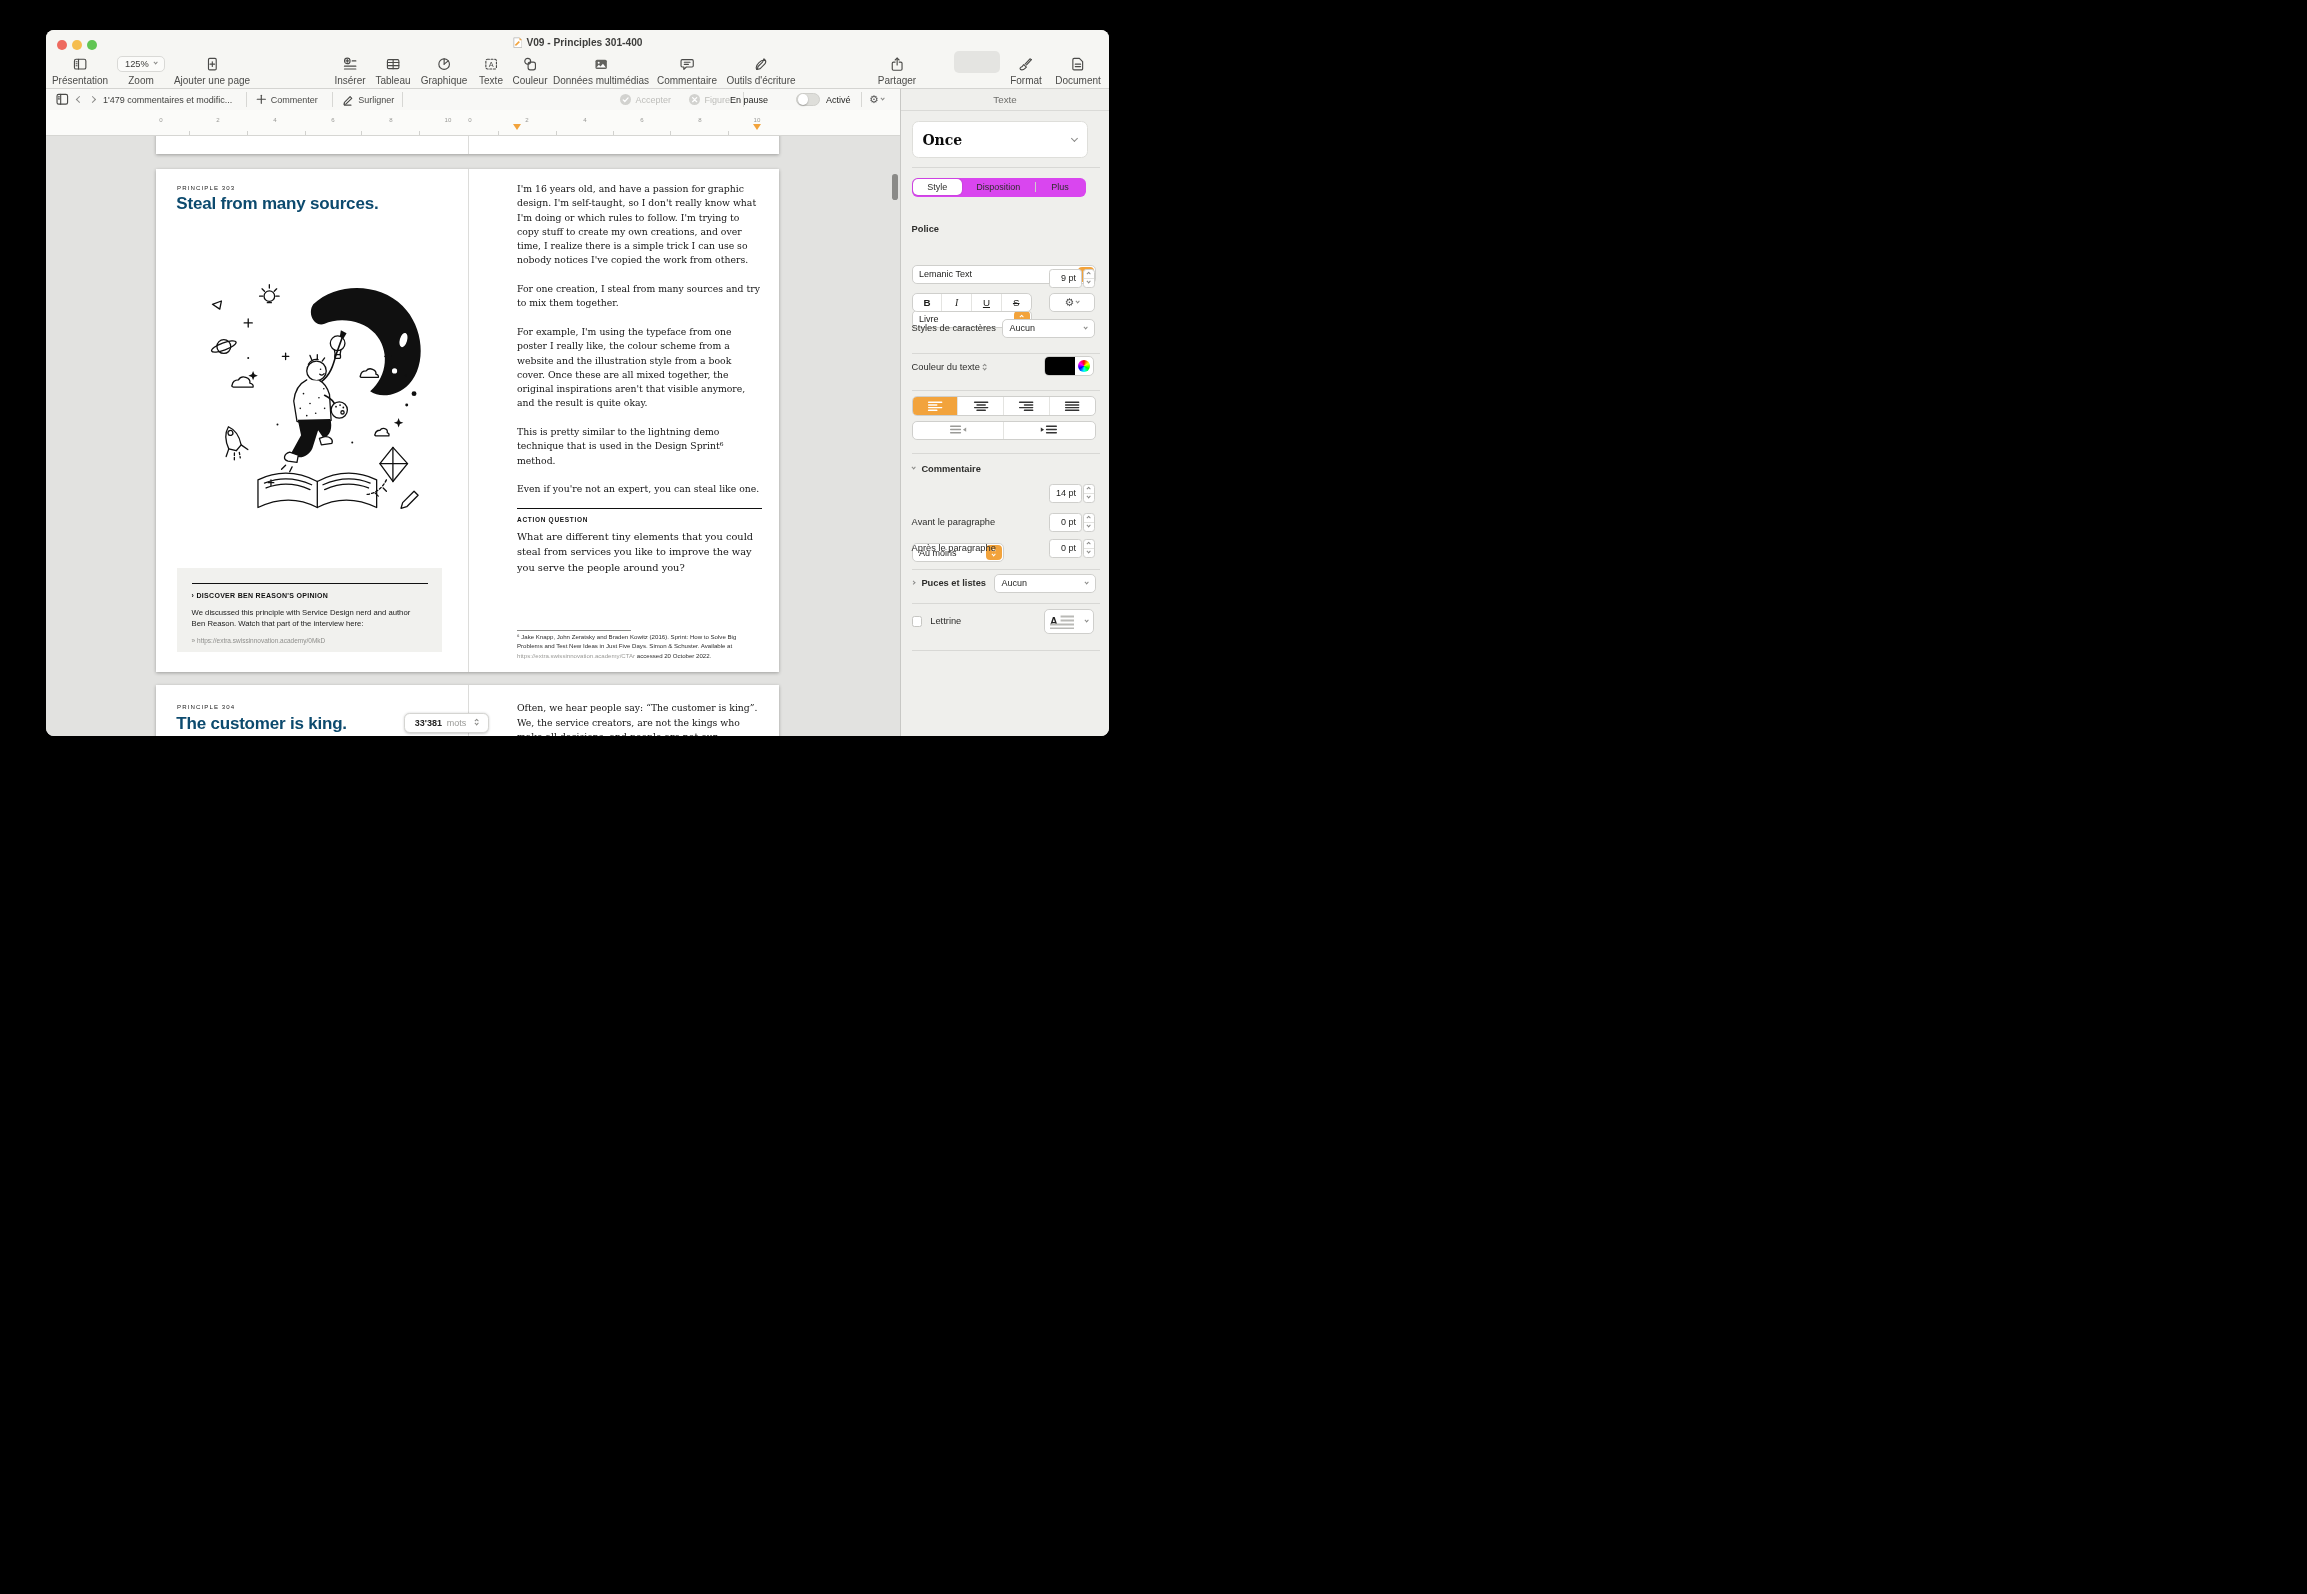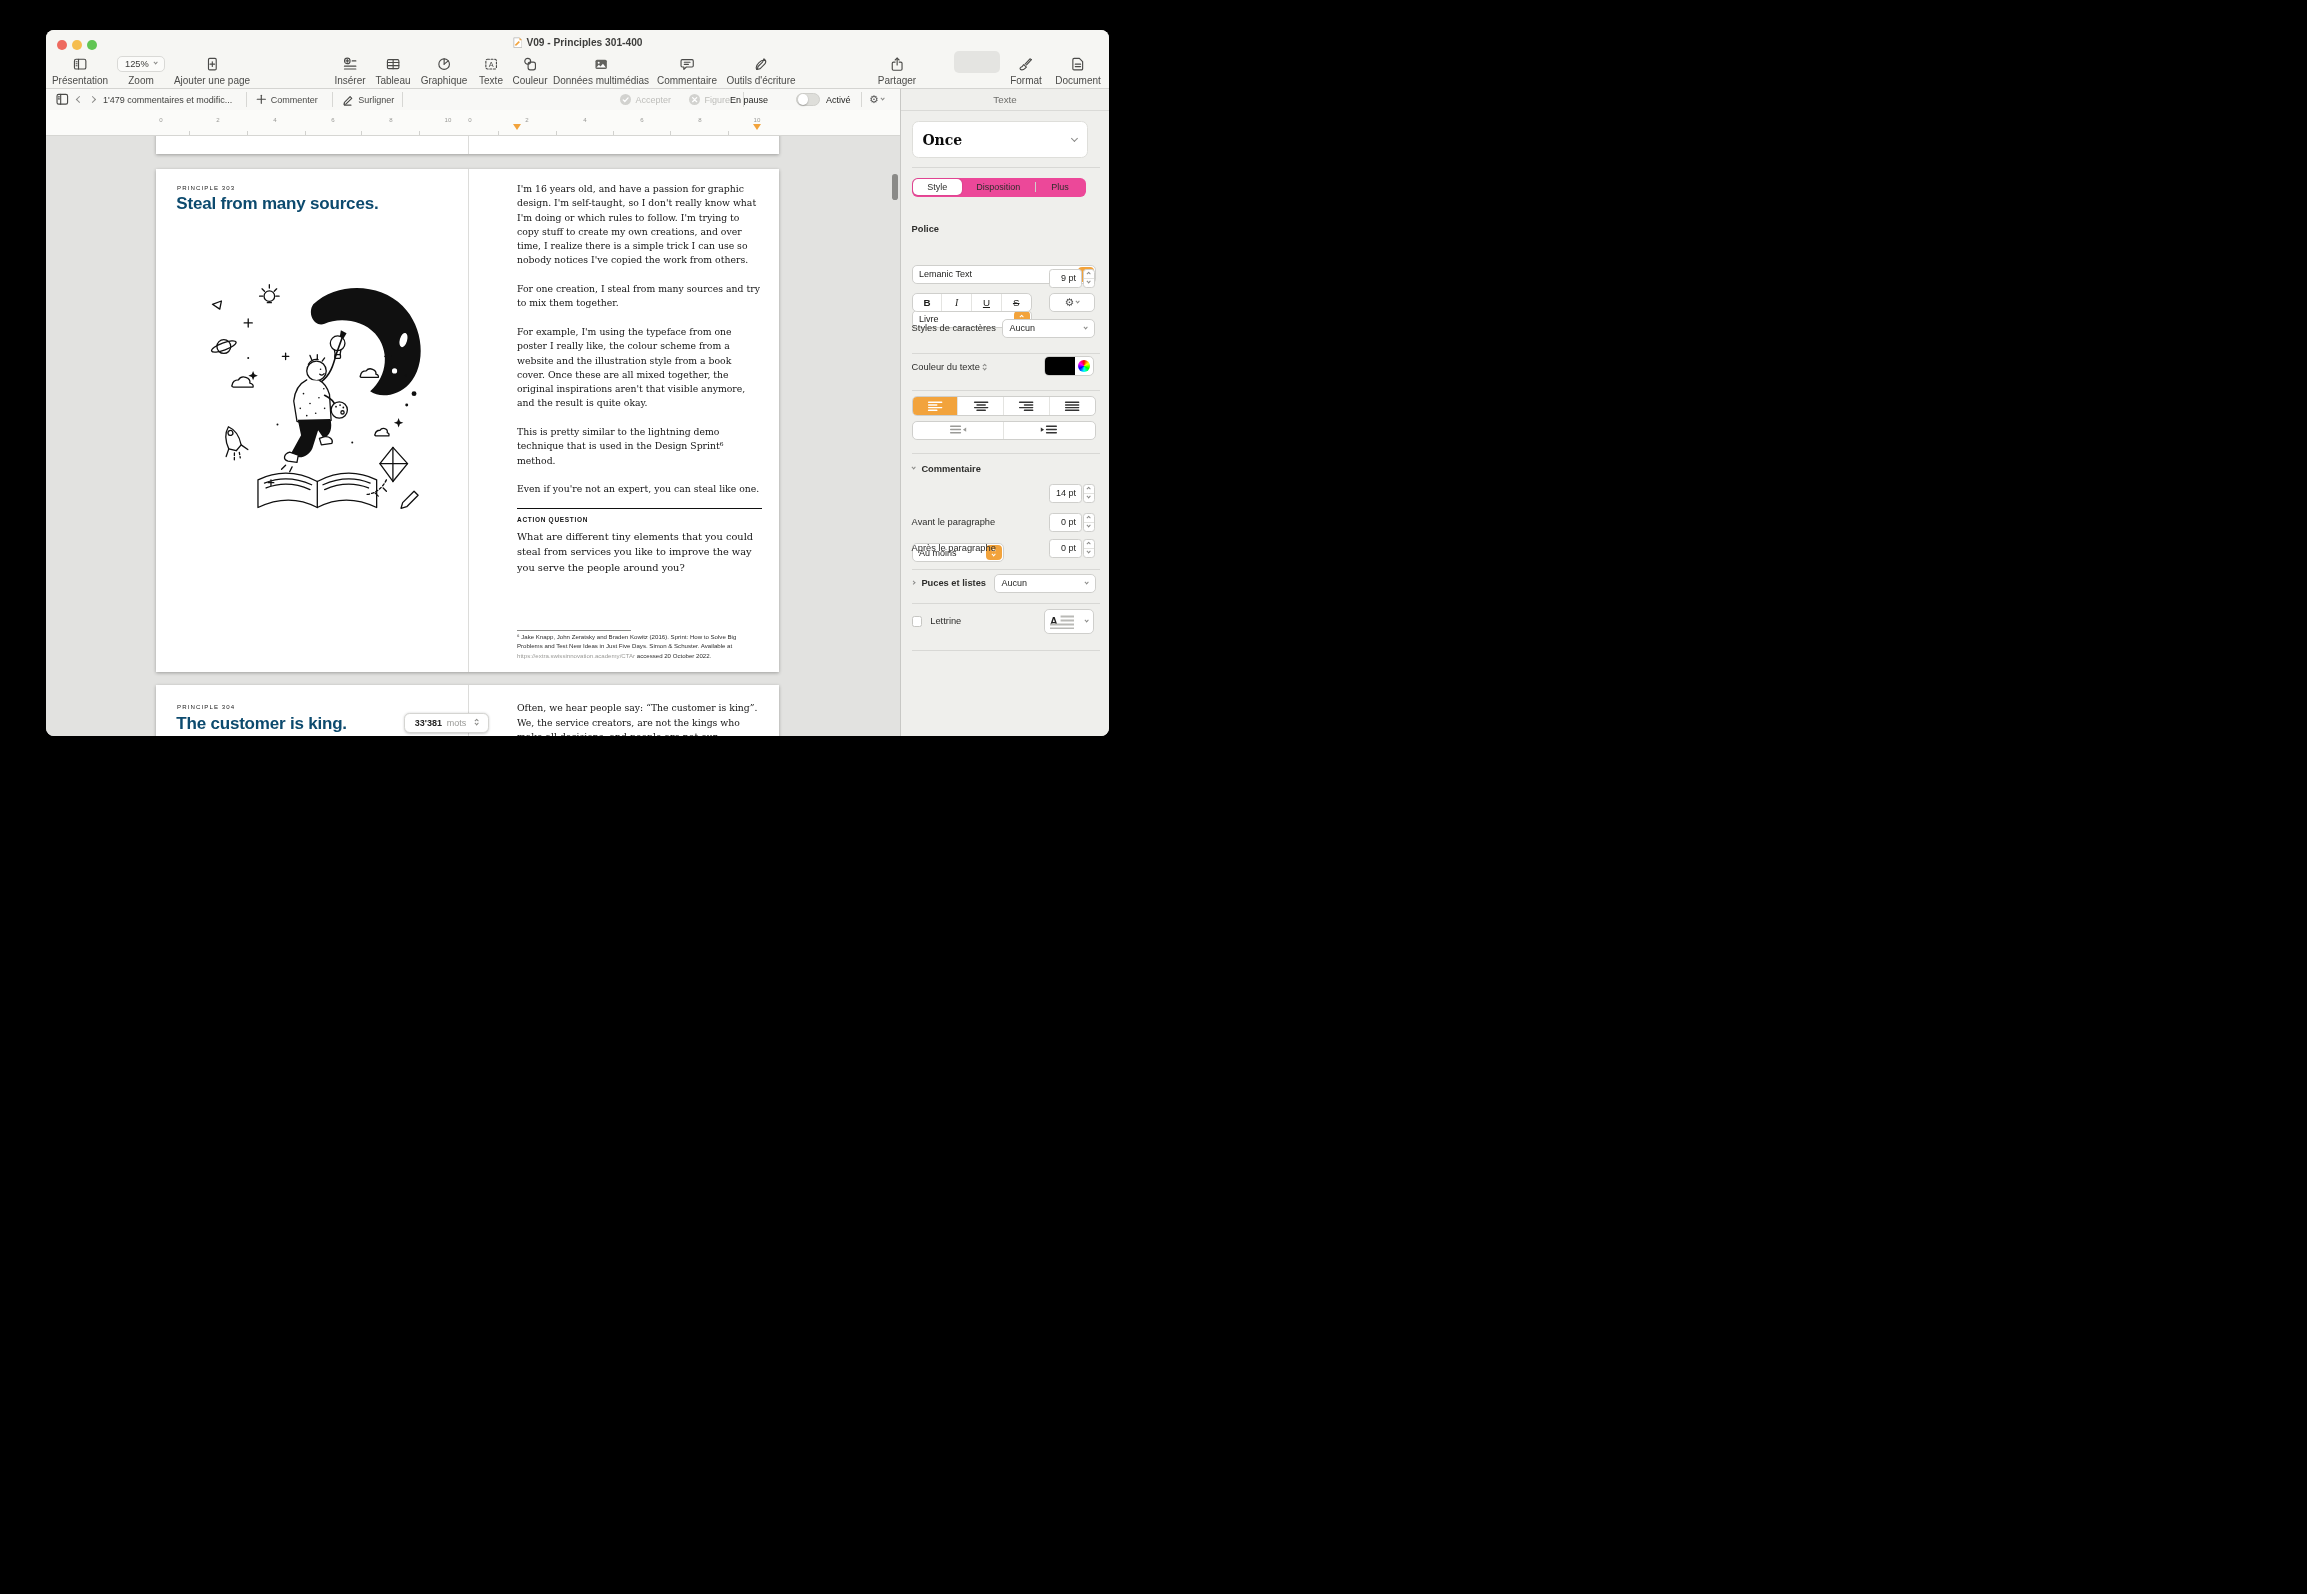--- a/index.html
+++ b/index.html
@@ -69,21 +69,21 @@
 
   
   .sidebar { position:absolute; left:854px; top:59px; width:209px; bottom:0; background:#efefec; border-left:0.8px solid #c8c8c5; }
   .sb-head { height:22px; border-bottom:0.8px solid #dadad7; display:flex; align-items:center; justify-content:center;
              font-size:9.8px; color:#6e6e6b; font-weight:500; }
   .sb { position:absolute; }
   .card { left:10.6px; top:32px; width:176px; height:37px; background:#fff; border:0.8px solid #dedeb; border:0.8px solid #dededa; border-radius:6.5px;
           display:flex; align-items:center; padding:0 9.8px; }
   .card .tname { font-family:"DejaVu Serif",serif; font-weight:700; font-size:14px; color:#0c0c0c; flex:1; }
   .sb-div { left:10.6px; width:188px; height:0.8px; background:#d8d8d5; }
-  .tabs { left:10.6px; top:89px; width:174px; height:18.7px; background:#ec4899; border-radius:5.7px; display:flex; align-items:center; padding:1.2px; }
+  .tabs { left:10.6px; top:89px; width:174px; height:18.7px; background:#d946ef; border-radius:5.7px; display:flex; align-items:center; padding:1.2px; }
   .tab { flex:1; height:16.3px; display:flex; align-items:center; justify-content:center; font-size:9px; color:#2e2e2c; border-radius:4.9px; }
   .tab.sel { background:#fff; box-shadow:0 0 1.6px rgba(0,0,0,.25); }
   .tab-sep { width:0.8px; height:9.8px; background:#cfcfcb; }
   .sb-label { font-size:9.3px; color:#2e2e2c; }
   .sb-label.bold { font-weight:700; }
   .select { background:#fff; border:0.8px solid #cfcfcc; border-radius:4.9px; display:flex; align-items:center;
             font-size:9px; color:#1d1d1b; padding-left:6.5px; position:relative; }
   .o-step { position:absolute; right:0.8px; top:0.8px; bottom:0.8px; width:16.3px; background:#f2a33c; border-radius:4.1px;
             display:flex; flex-direction:column; align-items:center; justify-content:center; gap:1.6px; }
   .field { background:#fff; border:0.8px solid #cfcfcc; border-radius:3.3px; font-size:9px; color:#1d1d1b;
@@ -477,20 +477,26 @@
           <path d="M248,280 l14,-14 5,5 -14,14 -7,2 z"></path>
 
           <circle cx="94" cy="184" r="1.2" fill="#101010" stroke="none"></circle>
             <circle cx="252" cy="124" r="1.2" fill="#101010" stroke="none"></circle>
           <circle cx="58" cy="102" r="1.2" fill="#101010" stroke="none"></circle>
             <circle cx="186" cy="206" r="1.2" fill="#101010" stroke="none"></circle>
           <path d="M86,252 v7 M82.5,255.5 h7"></path>
         </svg>
       </div>
 
+      <div class="discover" style="left:21px;top:399px;width:265px;height:84px;">
+        <div class="rule" style="position:absolute;left:14.6px;top:14.6px;width:236px;"></div>
+        <div class="disc-head" style="position:absolute;left:14.6px;top:23.6px;">› DISCOVER BEN REASON'S OPINION</div>
+        <div class="disc-body" style="position:absolute;left:14.6px;top:33px;width:232px;">We discussed this principle with Service Design nerd and author Ben Reason. Watch that part of the interview here:</div>
+        <div class="disc-link" style="position:absolute;left:14.6px;top:62px;">» https://extra.swissinnovation.academy/0MkD</div>
+      </div>
 
       <div style="position:absolute;left:361px;top:13px;width:245px;height:478px;">
         <div class="serif">
           <p>I'm 16 years old, and have a passion for graphic design. I'm self-taught, so I don't really know what I'm doing or which rules to follow. I'm trying to copy stuff to create my own creations, and over time, I realize there is a simple trick I can use so nobody notices I've copied the work from others.</p>
           <p>For one creation, I steal from many sources and try to mix them together.</p>
           <p>For example, I'm using the typeface from one poster I really like, the colour scheme from a website and the illustration style from a book cover. Once these are all mixed together, the original inspirations aren't that visible anymore, and the result is quite okay.</p>
           <p>This is pretty similar to the lightning demo technique that is used in the Design Sprint⁶ method.</p>
           <p style="margin-bottom:0;">Even if you're not an expert, you can steal like one.</p>
         </div>
         <div class="rule" style="margin-top:11.4px;"></div>

